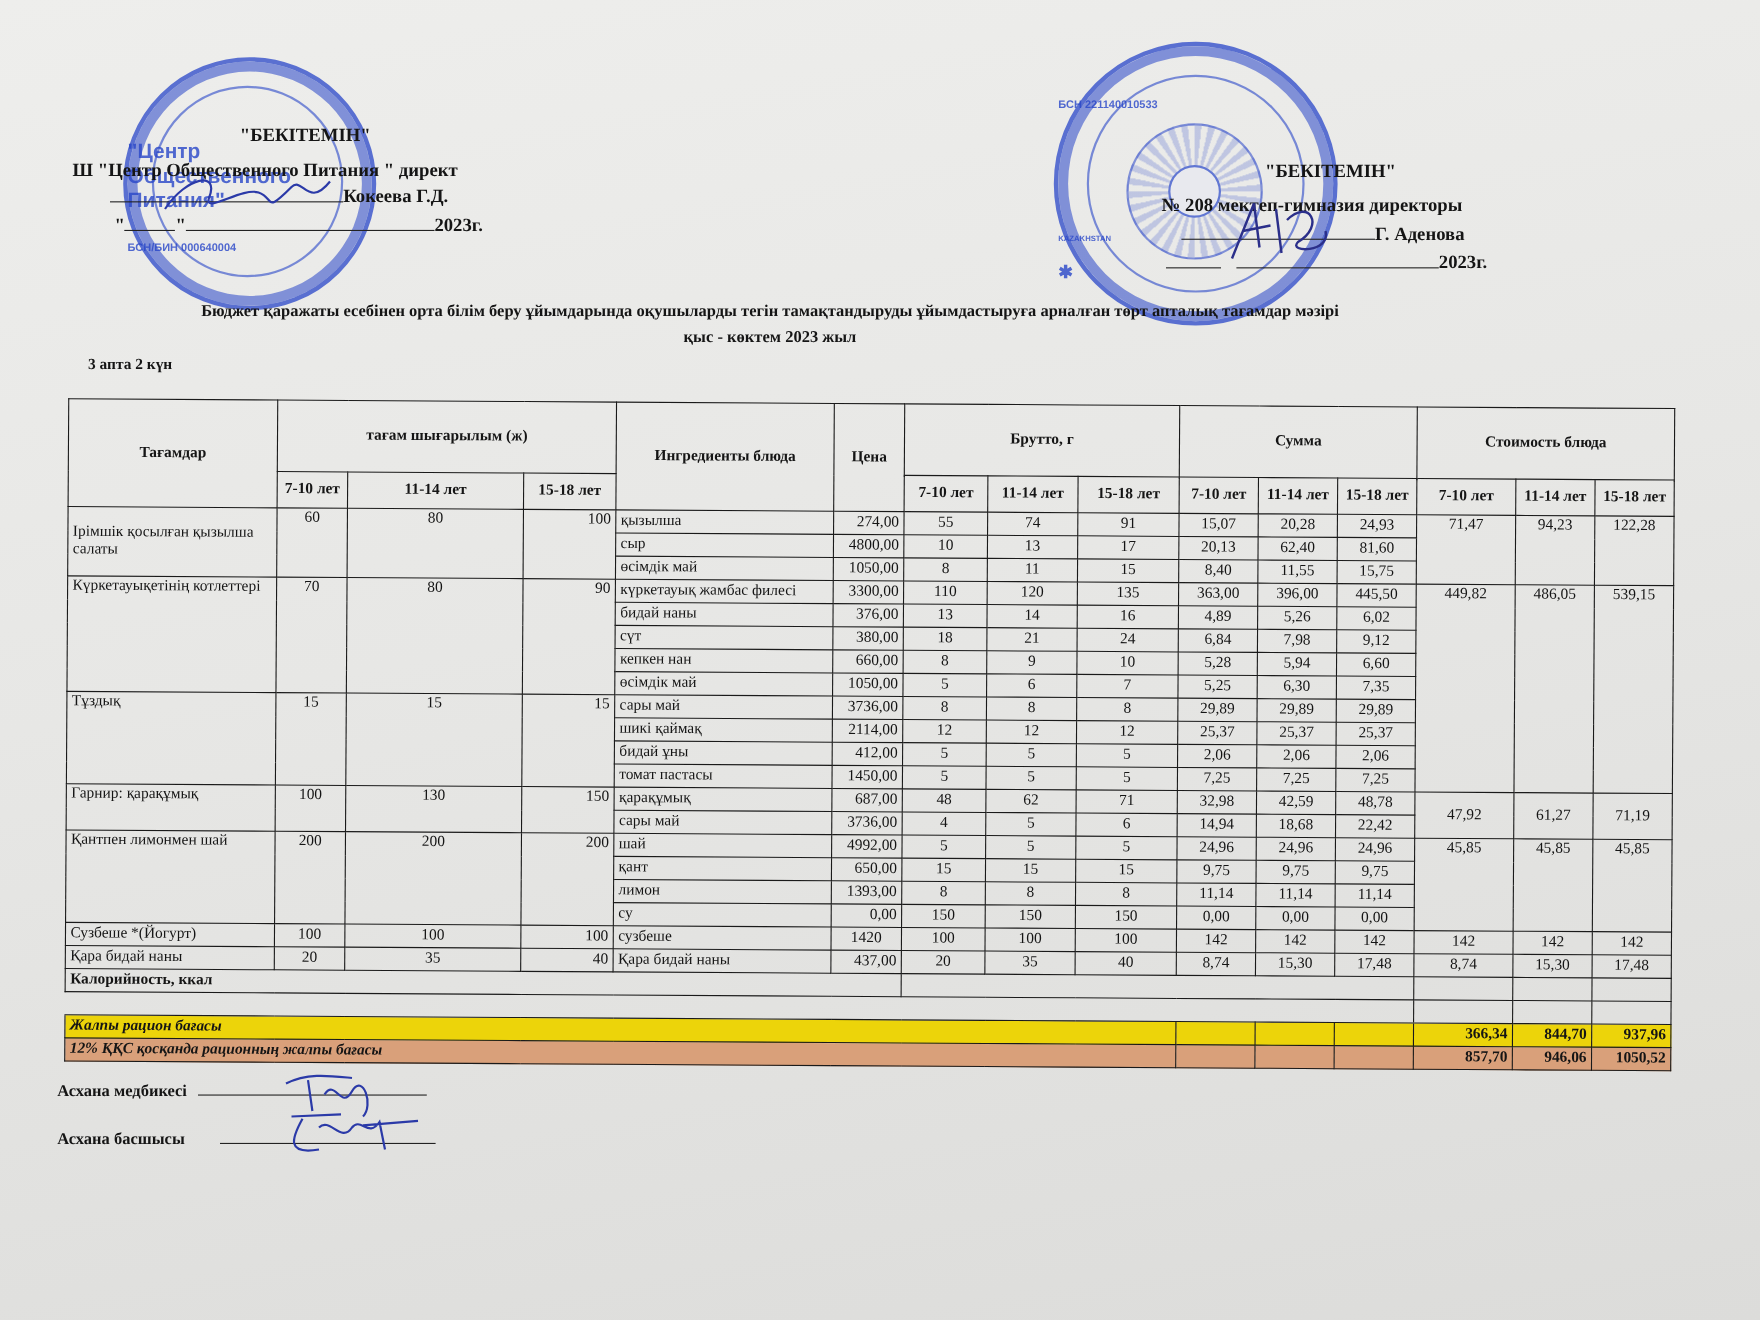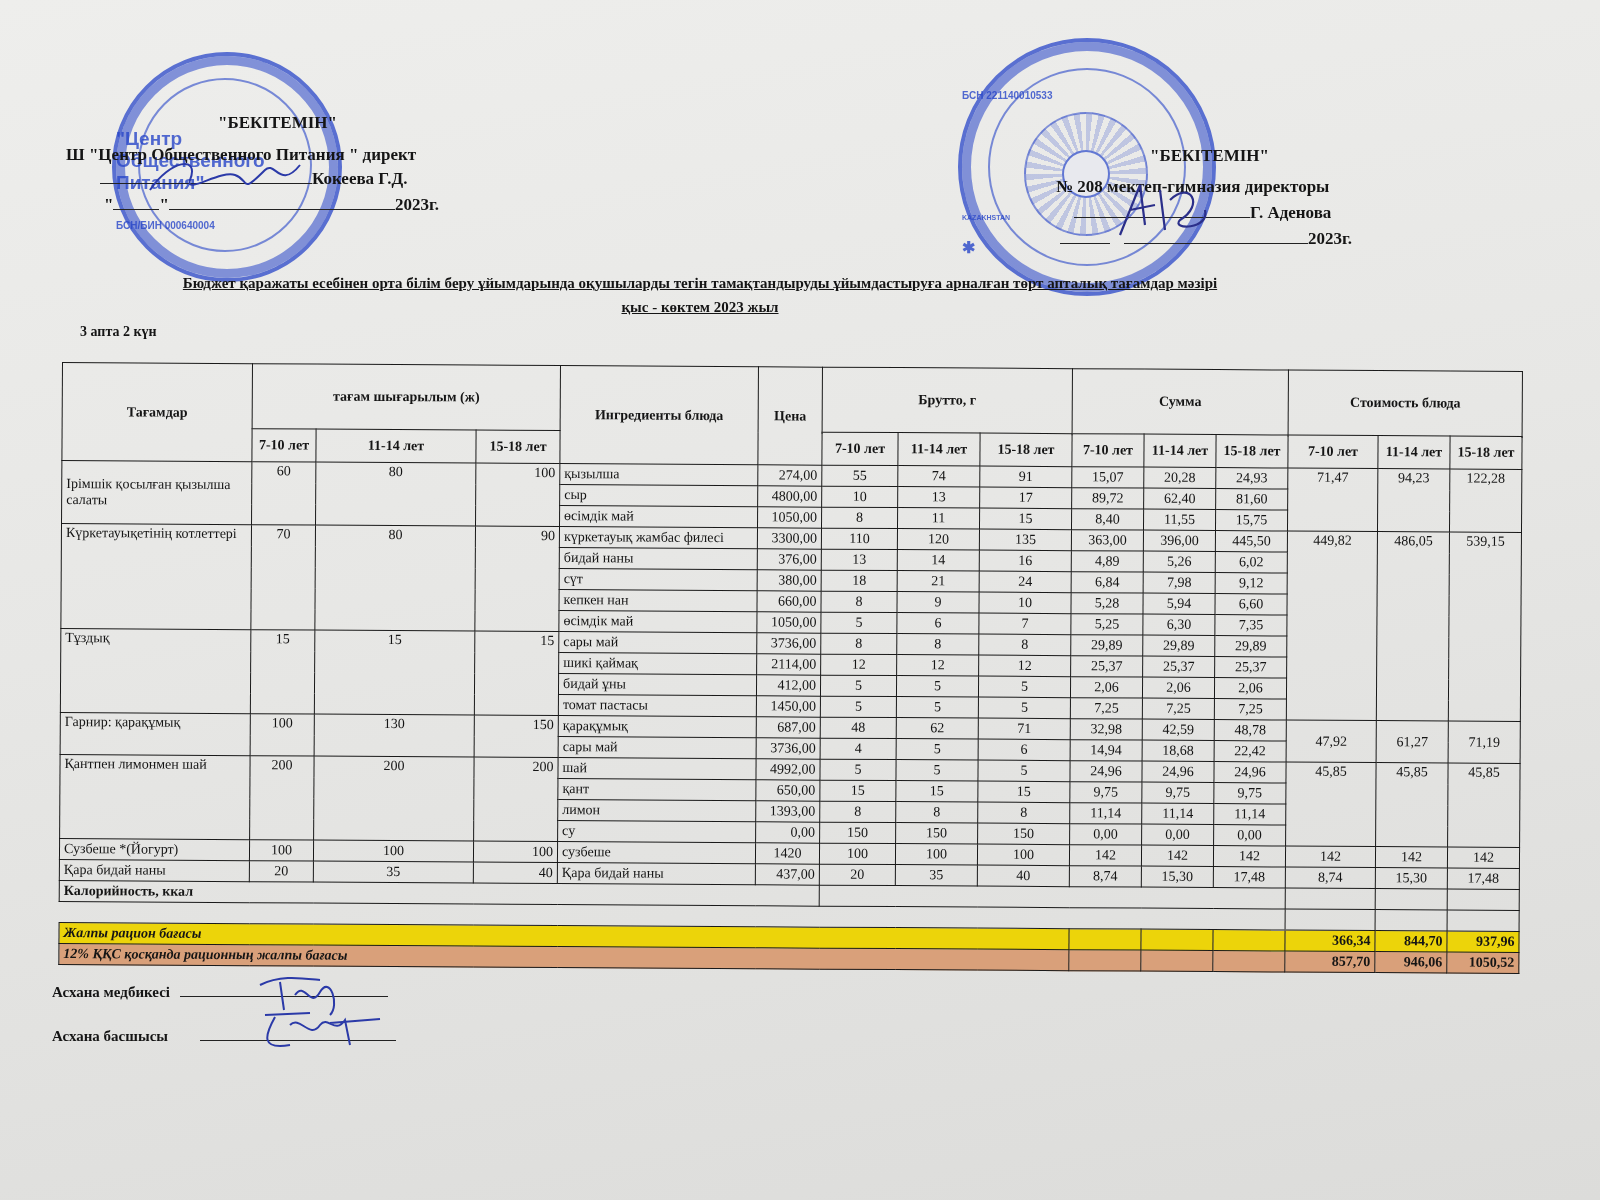--- a/index.html
+++ b/index.html
@@ -22,21 +22,21 @@
     pointer-events: none;
   }
   .stamp-inner {
     position: absolute; border-radius: 50%;
     border: 2px solid rgba(40,70,200,0.6);
   }
   .stamp-text {
     position: absolute; width: 100%; font-weight: bold;
   }
   .sig { position: absolute; pointer-events: none; }
-  .title-line { font-size: 15px; font-weight: bold; text-align: center; text-decoration: underline; }
+  .title-line { font-size: 15px; font-weight: bold; text-align: center; }
 
   table.menu {
     position: absolute; left: 62px; top: 362px;
     border-collapse: collapse;
     font-size: 14px;
     transform: rotate(0.35deg);
     transform-origin: left top;
   }
   table.menu td, table.menu th {
     border: 1.5px solid #1a1a1a;
@@ -165,21 +165,21 @@
       <td rowspan="3" class="c top">71,47</td>
       <td rowspan="3" class="c top">94,23</td>
       <td rowspan="3" class="c top">122,28</td>
     </tr>
     <tr>
       <td class="l">сыр</td>
       <td class="r">4800,00</td>
       <td class="c">10</td>
       <td class="c">13</td>
       <td class="c">17</td>
-      <td class="c">89,72</td>
+      <td class="c">20,13</td>
       <td class="c">62,40</td>
       <td class="c">81,60</td>
     </tr>
     <tr>
       <td class="l">өсімдік май</td>
       <td class="r">1050,00</td>
       <td class="c">8</td>
       <td class="c">11</td>
       <td class="c">15</td>
       <td class="c">8,40</td>

